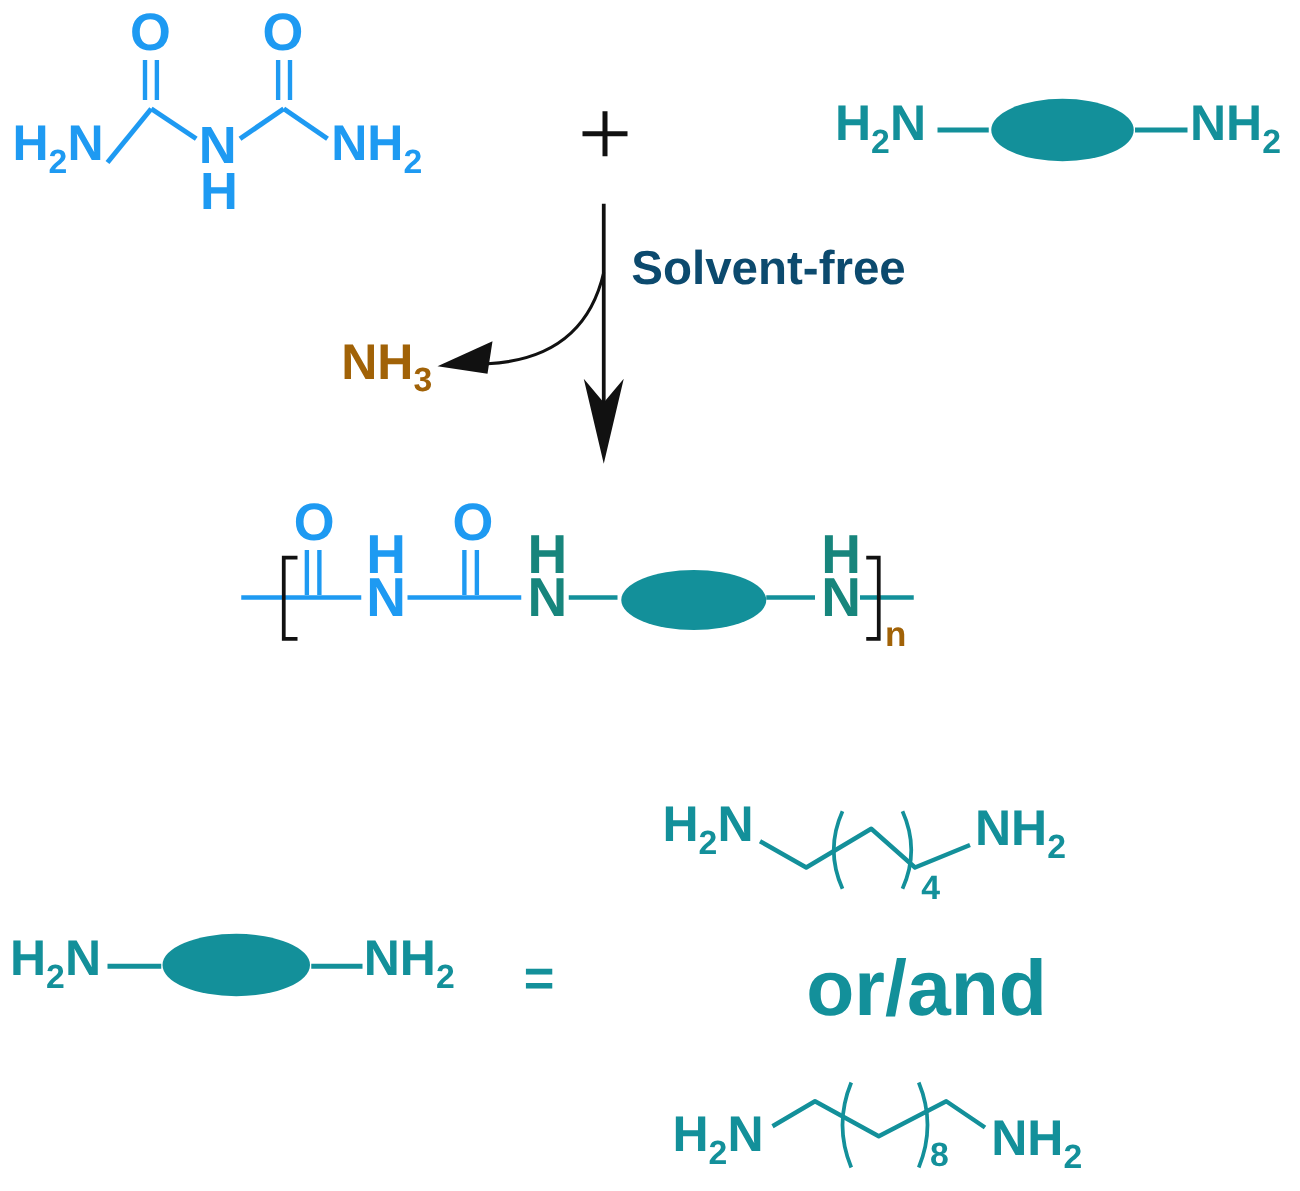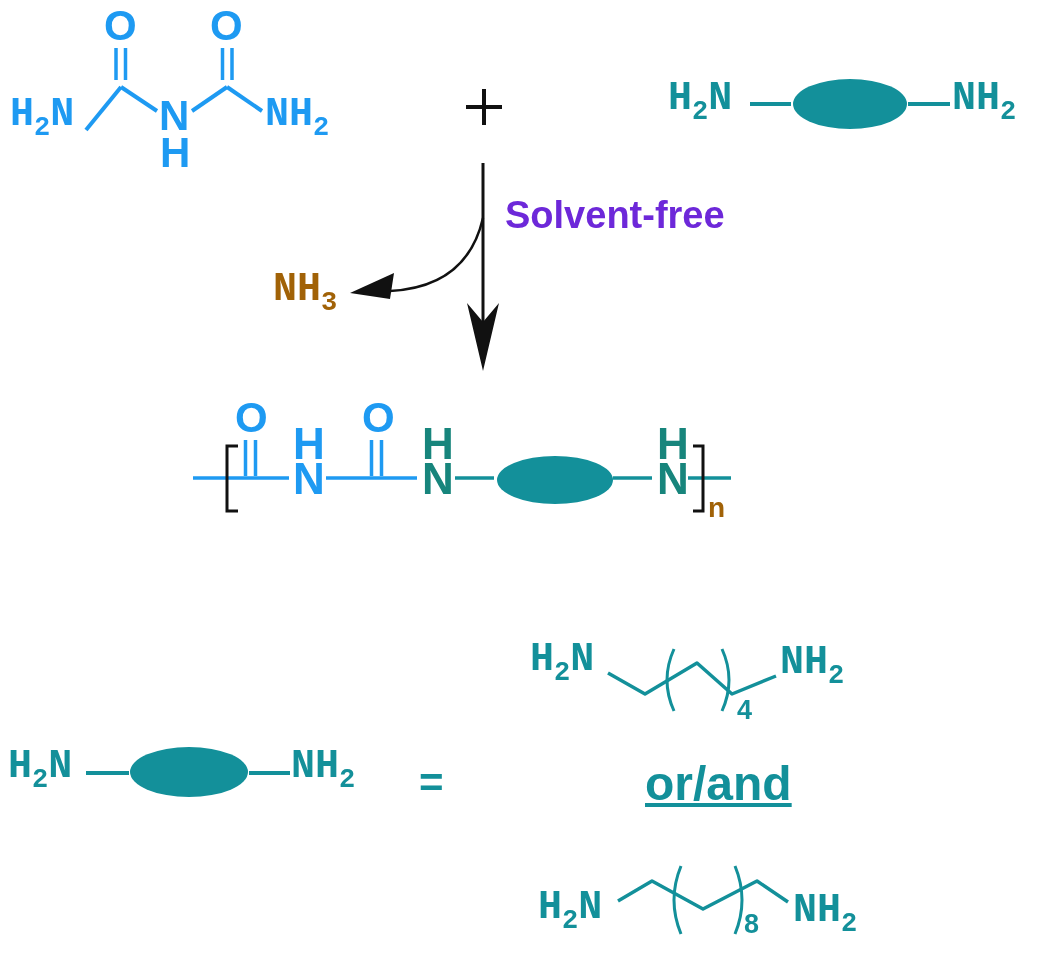--- a/index.html
+++ b/index.html
@@ -1,31 +1,31 @@
 <!DOCTYPE html>
 <html><head>
 <meta charset="utf-8">
 <style>
   html,body{margin:0;padding:0;background:#ffffff;}
   #canvas{position:relative;width:1040px;height:953px;background:#ffffff;overflow:hidden;
           font-family:"Liberation Sans","DejaVu Sans",sans-serif;}
   #shapes{position:absolute;left:0;top:0;}
   .lbl{position:absolute;line-height:1;font-weight:bold;white-space:nowrap;}
-  .t40{font-size:40px;font-family:Liberation Mono, monospace;}
+  .t40{font-size:40px;}
   .t42{font-size:42px;}
   .t44{font-size:44px;}
-  .t46{font-size:48px;text-decoration:underline;}
+  .t46{font-size:63px;}
   .t38{font-size:38px;}
   .t28{font-size:28px;}
   .t27{font-size:27px;}
   .sub{font-size:27px;vertical-align:-10px;font-weight:bold;}
   .blue{color:#1E9AF2;}
   .teal{color:#13909A;}
   .tealdk{color:#17857C;}
-  .green{color:#6d28d9;}
+  .green{color:#0c4a6e;}
   .black{color:#a16207;}
   .sb{stroke:#1E9AF2;fill:none;}
   .st{stroke:#13909A;fill:none;}
   .sk{stroke:#111111;fill:none;}
   .ft{fill:#13909A;stroke:none;}
   .fk{fill:#111111;stroke:none;}
 </style>
 </head>
 <body>
 

